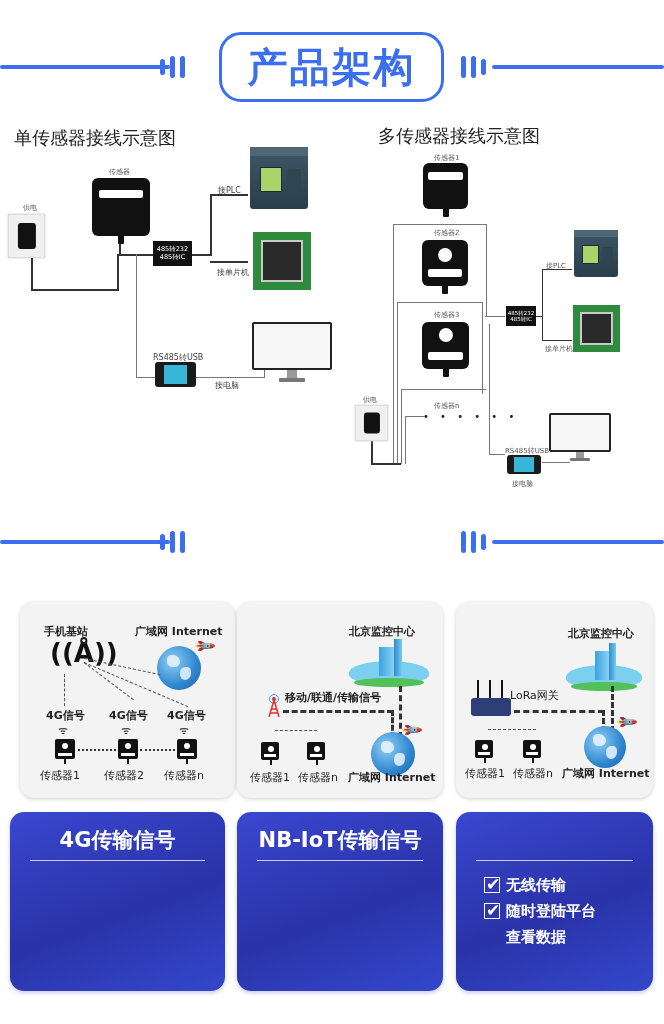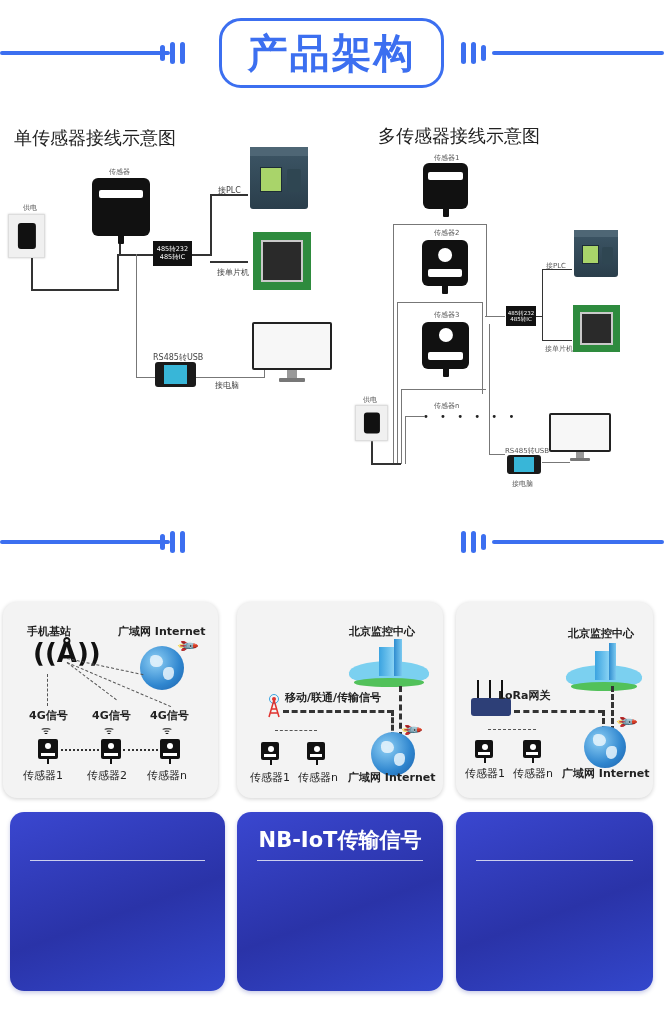--- a/index.html
+++ b/index.html
@@ -82,21 +82,21 @@
   .feat .rule { position: absolute; left: 20px; right: 20px; top: 48px; height: 1px; background: rgba(255,255,255,0.75); }
   .feat ul { position: absolute; top: 60px; list-style: none; }
   .feat li { font-size: 15px; font-weight: bold; height: 26px; line-height: 26px; white-space: nowrap; display: flex; align-items: center; }
   .feat .chk { display: inline-block; width: 16px; height: 16px; border: 1.5px solid #fff; margin-right: 6px; position: relative; flex: none; }
   .feat .chk::after { content: "✔"; position: absolute; left: 1px; top: -7px; font-size: 17px; color: #fff; }
   .feat .nochk { display: inline-block; width: 22px; flex: none; }
 </style>
 </head>
 <body>
 
-<div class="sec-head" style="top:14px;">
+<div class="sec-head" style="top:28px;">
   <div class="line l"></div>
   <div class="ticks l">
       <span class="s"></span>
       <span></span>
       <span></span>
     </div>
   <div class="box">产品架构</div>
   <div class="ticks r">
       <span></span>
       <span></span>
@@ -257,21 +257,21 @@
       <span></span>
     </div>
   <div class="ticks r">
       <span></span>
       <span></span>
       <span class="s"></span>
     </div>
   <div class="line r"></div>
 </div>
 
-<div class="sig-card" style="left:3px;width:215px;text-align:center;">
+<div class="sig-card" style="left:20px;width:215px;text-align:center;">
   <div class="sig-lbl" style="left:24px;top:22px;">手机基站</div>
   <div class="sig-lbl" style="left:115px;top:22px;">广域网 Internet</div>
   <div class="tower" style="left:30px;top:36px;">((Å))</div>
   <div class="globe" style="left:137px;top:44px;width:44px;height:44px;">
       <div class="land1"></div>
       <div class="land2"></div>
     </div>
   <div class="rocket" style="left:176px;top:36px;">🚀</div>
   <div class="dash light" style="left:64px;top:56px;width:78px;transform:rotate(12deg);transform-origin:left;"></div>
   <div class="dash light" style="left:64px;top:60px;width:62px;transform:rotate(37deg);transform-origin:left;"></div>
@@ -340,21 +340,21 @@
     <div class="c1"></div>
       <div class="b1"></div>
       <div class="b2"></div>
       <div class="g"></div>
   </div>
   <div class="router" style="left:15px;top:96px;width:40px;height:18px;">
     <div class="ant" style="left:6px;"></div>
       <div class="ant" style="left:18px;"></div>
       <div class="ant" style="left:30px;"></div>
   </div>
-  <div class="sig-lbl" style="left:42px;top:86px;font-weight:bold;">LoRa网关</div>
+  <div class="sig-lbl" style="left:54px;top:86px;font-weight:normal;">LoRa网关</div>
   <div class="dash thick" style="left:58px;top:108px;width:90px;"></div>
   <div class="dashv thick" style="left:146px;top:108px;height:22px;"></div>
   <div class="dashv thick" style="left:155px;top:84px;height:46px;"></div>
   <div class="globe" style="left:128px;top:124px;width:42px;height:42px;">
       <div class="land1"></div>
       <div class="land2"></div>
     </div>
   <div class="rocket" style="left:162px;top:112px;">🚀</div>
   <div class="dash light" style="left:32px;top:127px;width:48px;"></div>
   <div class="mini-sensor" style="left:19px;top:138px;width:18px;height:18px;">
@@ -362,25 +362,40 @@
     </div>
   <div class="mini-sensor" style="left:67px;top:138px;width:18px;height:18px;">
       <div class="leg"></div>
     </div>
   <div class="sig-lbl" style="left:9px;top:164px;font-weight:normal;">传感器1</div>
   <div class="sig-lbl" style="left:57px;top:164px;font-weight:normal;">传感器n</div>
   <div class="sig-lbl" style="left:106px;top:164px;">广域网 Internet</div>
 </div>
 
 <div class="feat" style="left:10px;width:215px;">
+  <div class="ttl">4G传输信号</div>
   <div class="rule"></div>
 </div>
 
 <div class="feat" style="left:237px;width:206px;">
   <div class="ttl">NB-IoT传输信号</div>
   <div class="rule"></div>
   <ul style="left:28px;">
   </ul>
 </div>
 
 <div class="feat" style="left:456px;width:197px;">
   <div class="rule"></div>
+  <ul style="left:28px;">
+    <li>
+        <span class="chk"></span>
+        <span>无线传输</span>
+      </li>
+    <li>
+        <span class="chk"></span>
+        <span>随时登陆平台</span>
+      </li>
+    <li>
+        <span class="nochk"></span>
+        <span>查看数据</span>
+      </li>
+  </ul>
 </div>
 
 </body></html>

